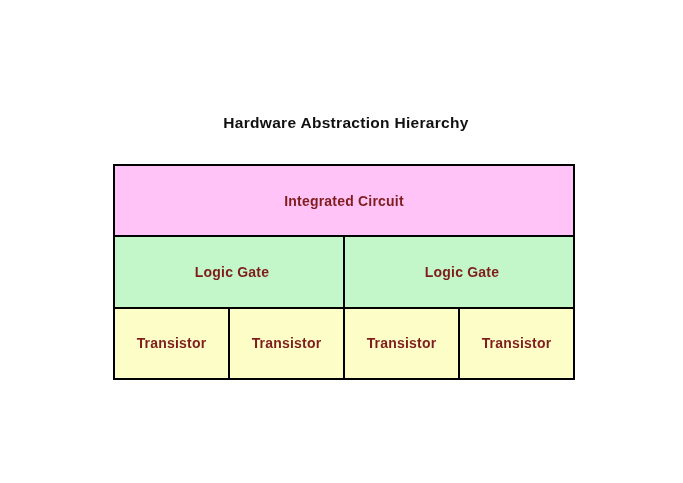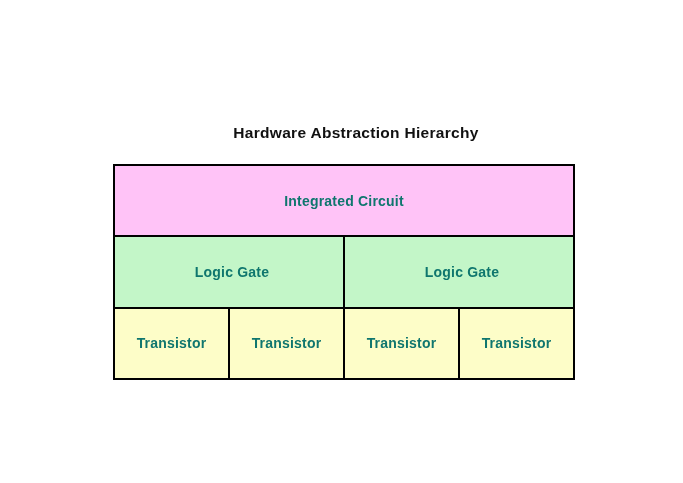--- a/index.html
+++ b/index.html
@@ -9,21 +9,21 @@
     background: #ffffff;
     font-family: "Liberation Sans", sans-serif;
     position: relative;
     overflow: hidden;
   }
   .title {
     position: absolute;
     left: 113px;
     top: 111px;
     width: 462px;
-    margin: 12px;
+    margin: 2px;
     text-align: center;
     font-size: 15.5px;
     line-height: 20px;
     font-weight: 600;
     letter-spacing: 0.3px;
     color: #111111;
   }
   .stack {
     position: absolute;
     left: 113px;
@@ -38,21 +38,21 @@
     grid-template-rows: repeat(3, 1fr);
     gap: 2px;
   }
   .cell {
     display: flex;
     align-items: center;
     justify-content: center;
     font-size: 14px;
     font-weight: 600;
     letter-spacing: 0.2px;
-    color: #0f766e;
+    color: #7f1d1d;
     text-align: center;
   }
   .span4 { grid-column: span 4; }
   .span2 { grid-column: span 2; padding-left: 6px; }
 </style>
 </head>
 <body>
 
 <div>
 

